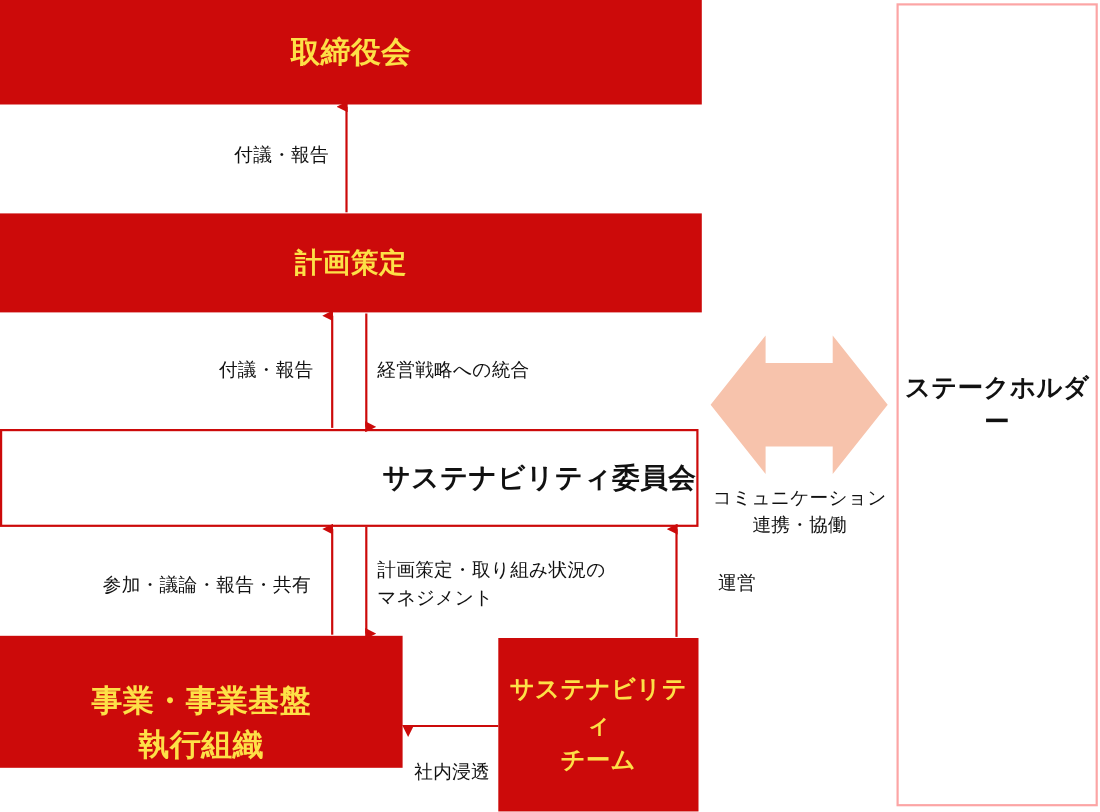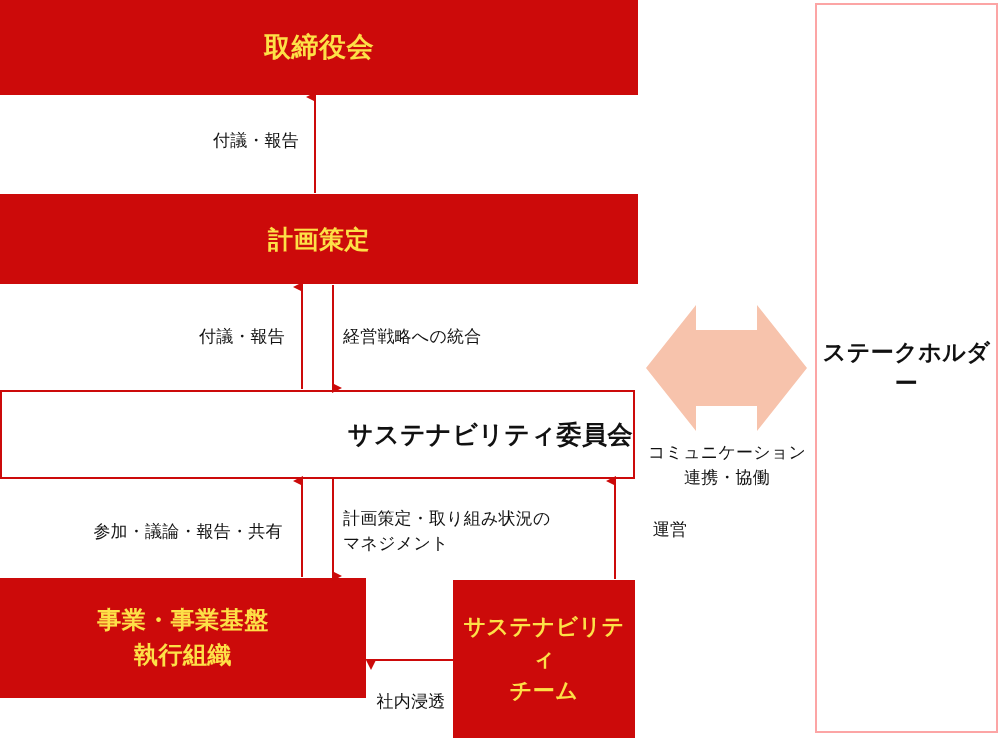--- a/index.html
+++ b/index.html
@@ -81,21 +81,21 @@
   </div>
 
   <div class="red-box" style="left:0px; top:194px; width:638px; height:90px; font-size:25px;">
     <span>計画策定</span>
   </div>
 
   <div class="white-box" style="left:0px; top:390px; width:635px; height:89px; font-size:25px;">
     <span>サステナビリティ委員会</span>
   </div>
 
-  <div class="red-box" style="left:0px; top:578px; width:366px; height:120px; font-size:24px; white-space:pre-line;">
+  <div class="red-box" style="left:0px; top:578px; width:366px; height:120px; font-size:28px; white-space:pre-line;align-items:flex-end;">
     <span>事業・事業基盤
 執行組織</span>
   </div>
 
   <div class="red-box" style="left:453px; top:580px; width:182px; height:158px; font-size:22px; white-space:pre-line;">
     <span>サステナビリティ
 チーム</span>
   </div>
 
   <div class="stakeholder-box" style="left:815px; top:3px; width:183px; height:730px; font-size:23px;">

